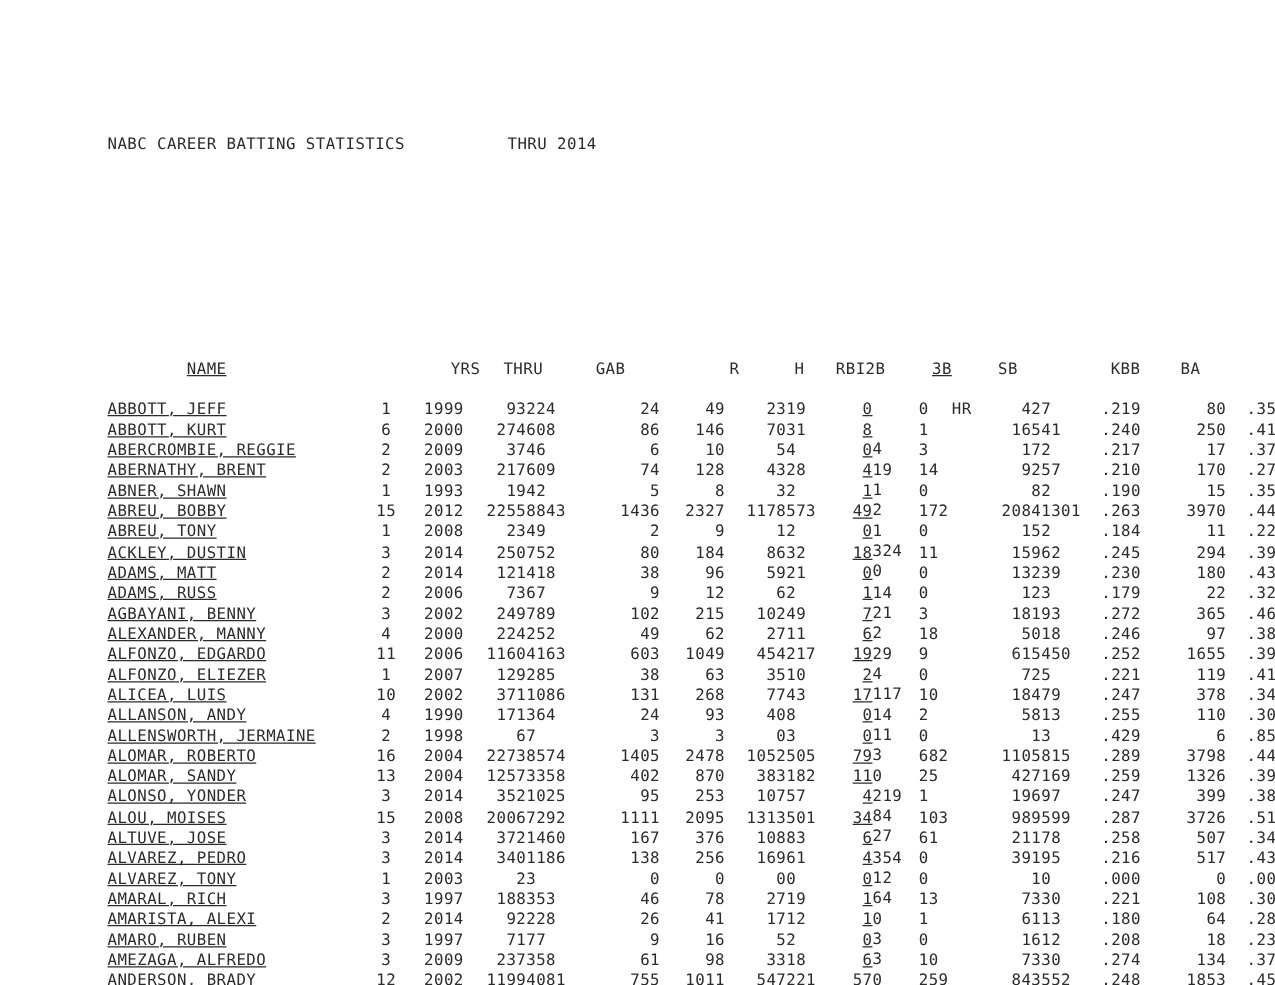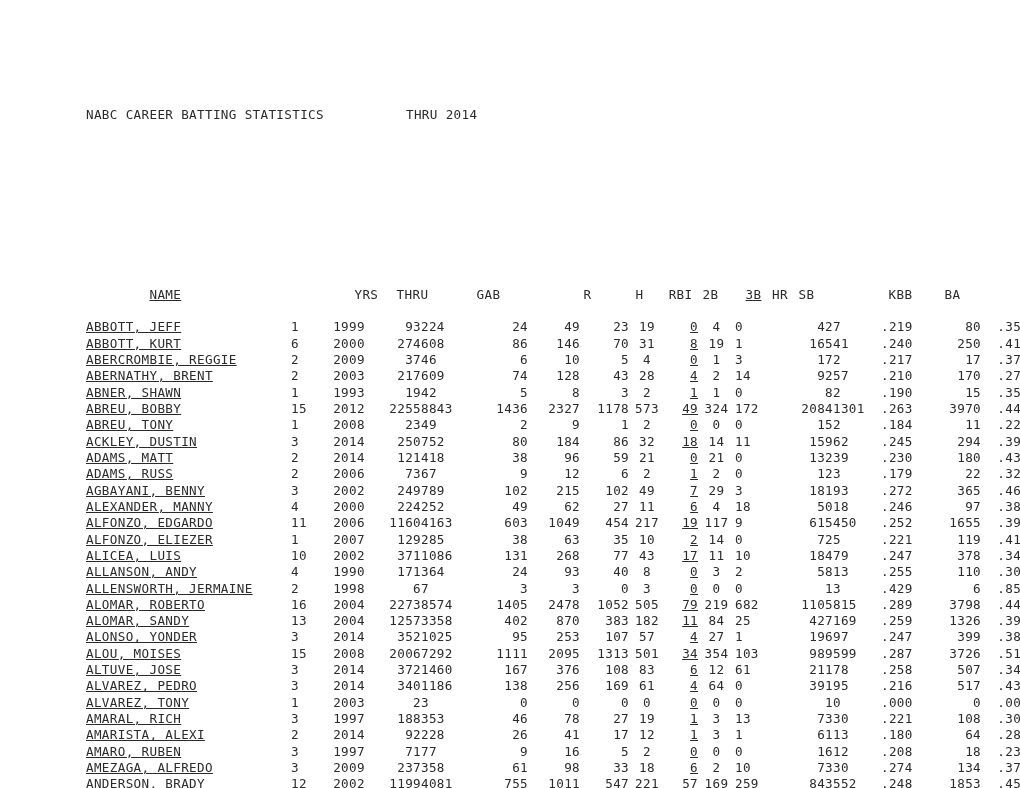--- a/index.html
+++ b/index.html
@@ -48,30 +48,30 @@
     white-space: pre;
     height: 16.33px;
   }
   .cell {
     display: inline-block;
     white-space: pre;
     vertical-align: top;
   }
   
   .c-name  { width: 205px; text-align: left; text-decoration: underline;  }
-  .c-yrs   { width: 36px;  text-align: left; }
-  .c-thru  { width: 44px;  text-align: center; }
+  .c-yrs   { width: 36px;  text-align: center; }
+  .c-thru  { width: 44px;  text-align: right; }
   .c-g     { width: 50px;  text-align: right; }
   .c-ab    { width: 55px;  }
   .c-r     { width: 52px;  text-align: right; }
   .c-h     { width: 52px;  text-align: right; }
   .c-rbi   { width: 49px;  text-align: right; }
-  .c-2b    { width: 36px;  text-align: center; }
+  .c-2b    { width: 36px;  text-align: left; }
   .c-3b    { width: 33px;  text-align: right; text-decoration: underline; }
-  .c-hr    { width: 37px;  text-align: center; }
+  .c-hr    { width: 37px;  text-align: left; margin-top: 32px; }
   .c-sb    { width: 48px;  }
   .c-k     { width: 50px;  text-align: right; }
   .c-bb    { width: 48px;  text-align: left; }
   .c-ba    { width: 53px;  text-align: left; }
   .c-tb    { width: 47px;  text-align: right; }
   .c-sp    { width: 48px;  text-align: right; }
 
   .title-main { display: inline-block; width: 320px; }
   .title-thru { display: inline-block; }
 </style>

